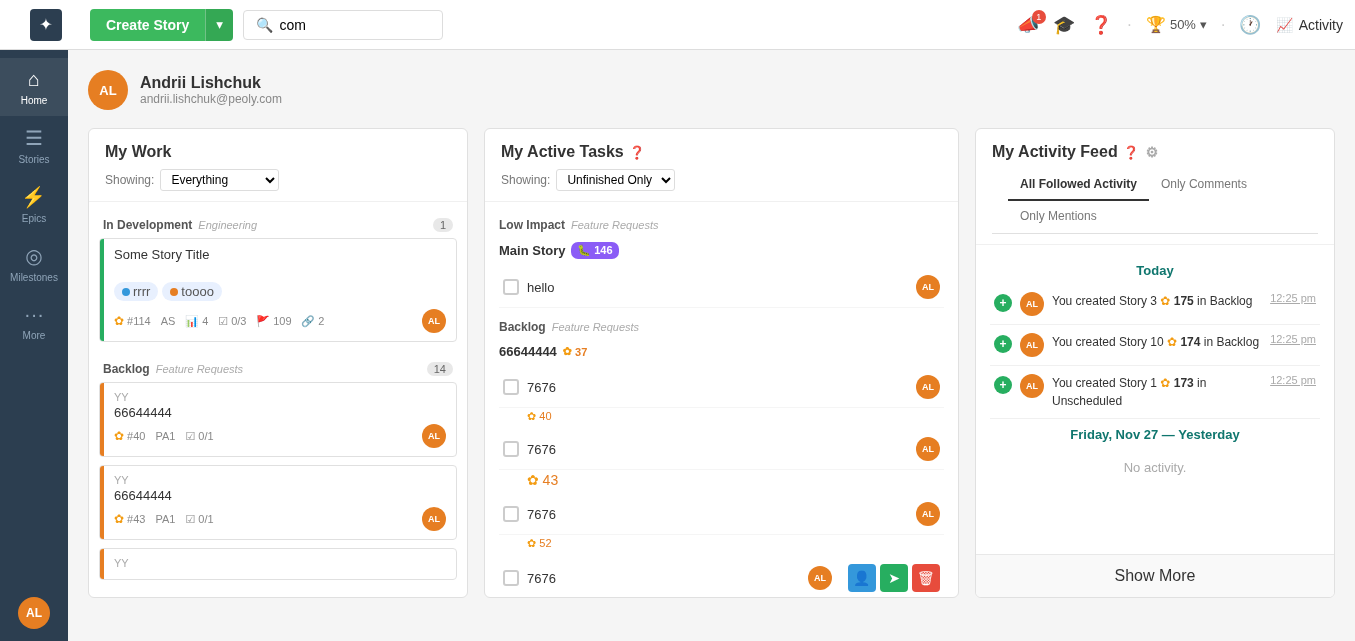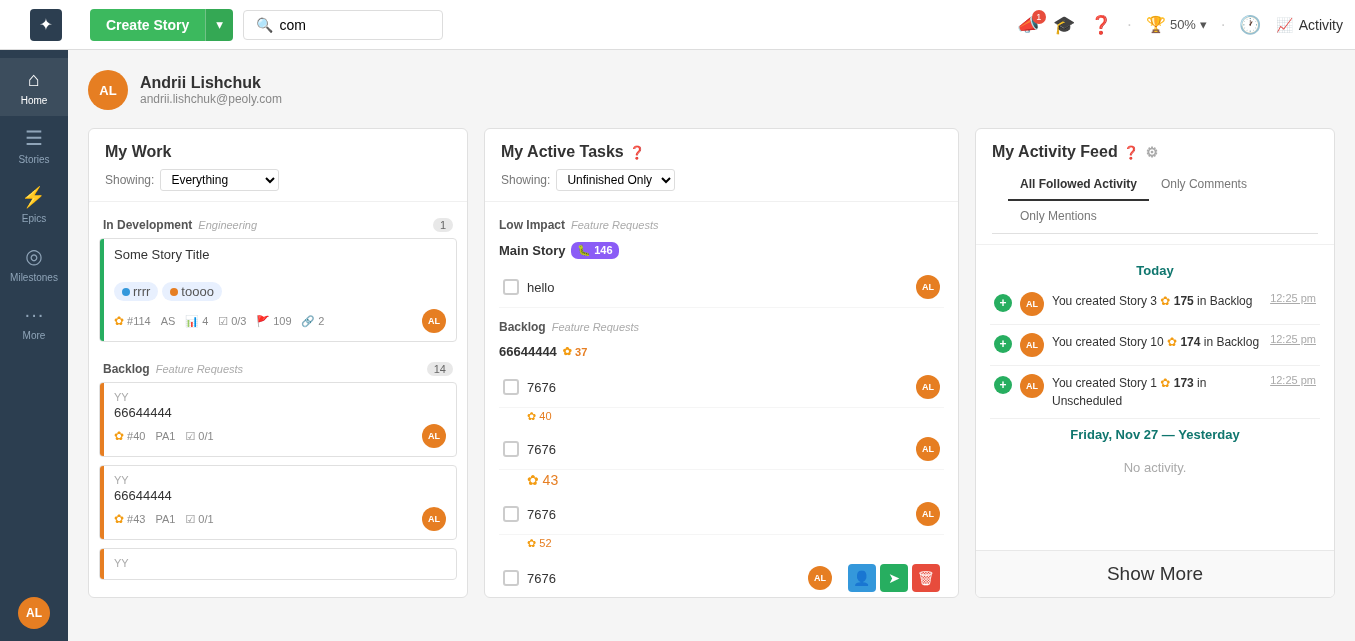--- a/index.html
+++ b/index.html
@@ -326,21 +326,21 @@
     .feed-content { flex: 1; font-size: 12px; color: #333; line-height: 1.5; }
     .feed-time { font-size: 11px; color: #aaa; white-space: nowrap; text-decoration: underline; }
     .no-activity { color: #aaa; font-size: 13px; text-align: center; padding: 12px 0; }
     .show-more-btn {
       width: 100%;
       padding: 12px;
       background: #f9f9f9;
       border: none;
       border-top: 1px solid #e8e8e8;
       color: #333;
-      font-size: 19px;
+      font-size: 16px;
       cursor: pointer;
       font-weight: 500;
     }
 
     .gear-icon { float: right; color: #aaa; cursor: pointer; font-size: 14px; }
 
     
     .action-icons {
       display: flex; gap: 4px;
     }

